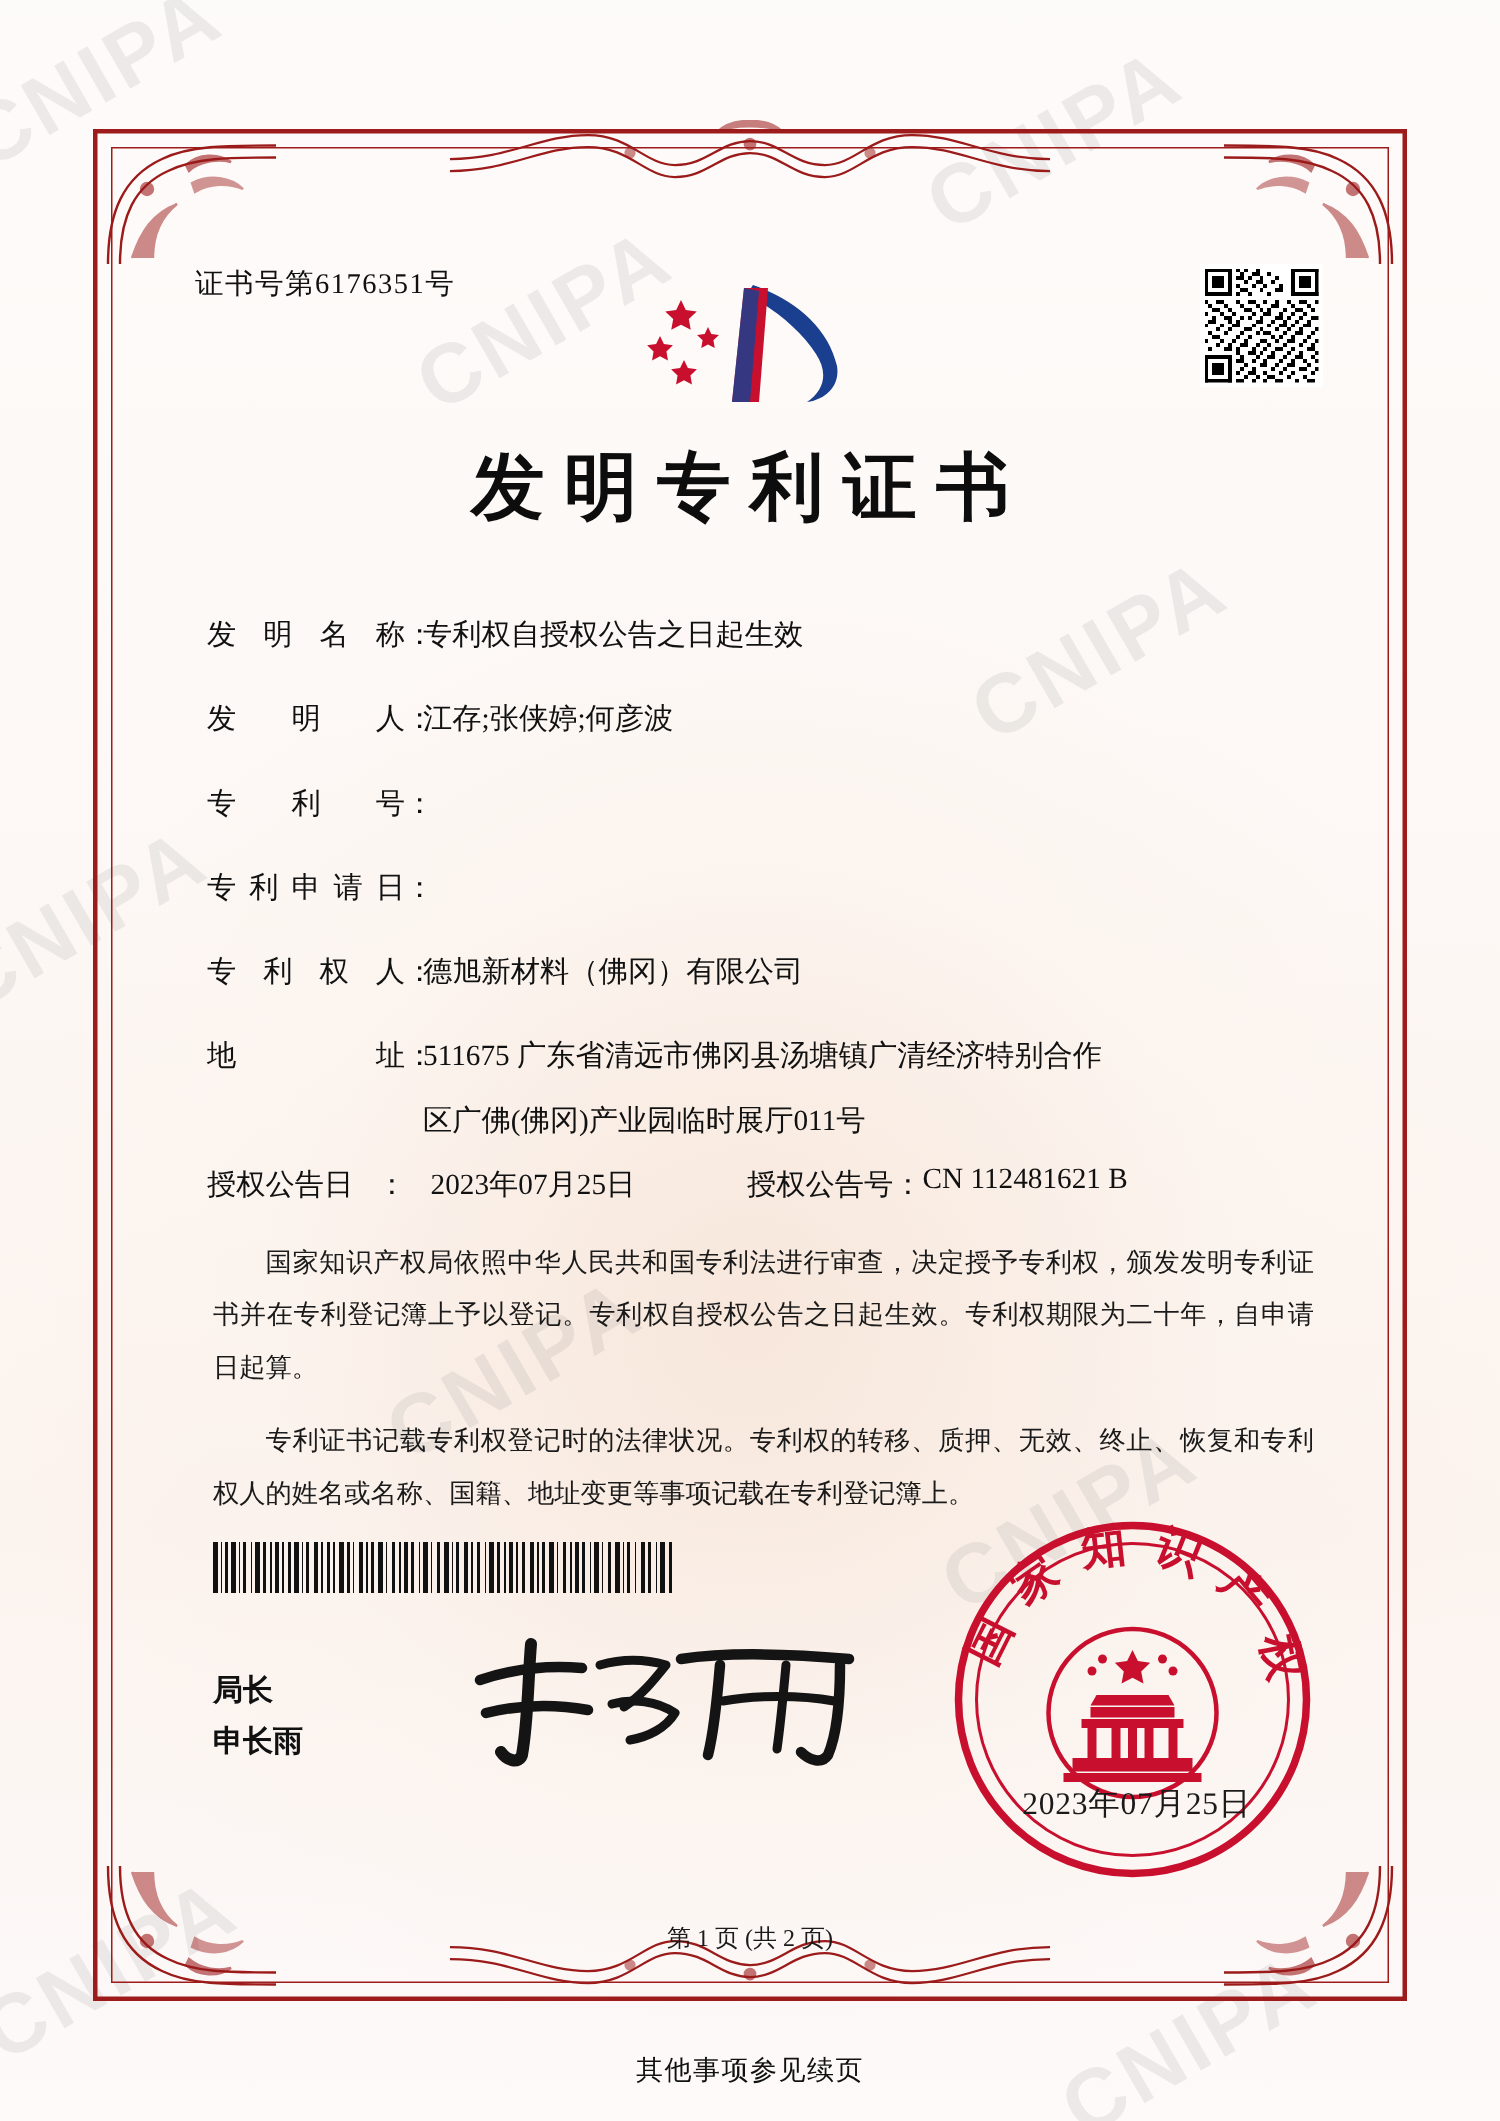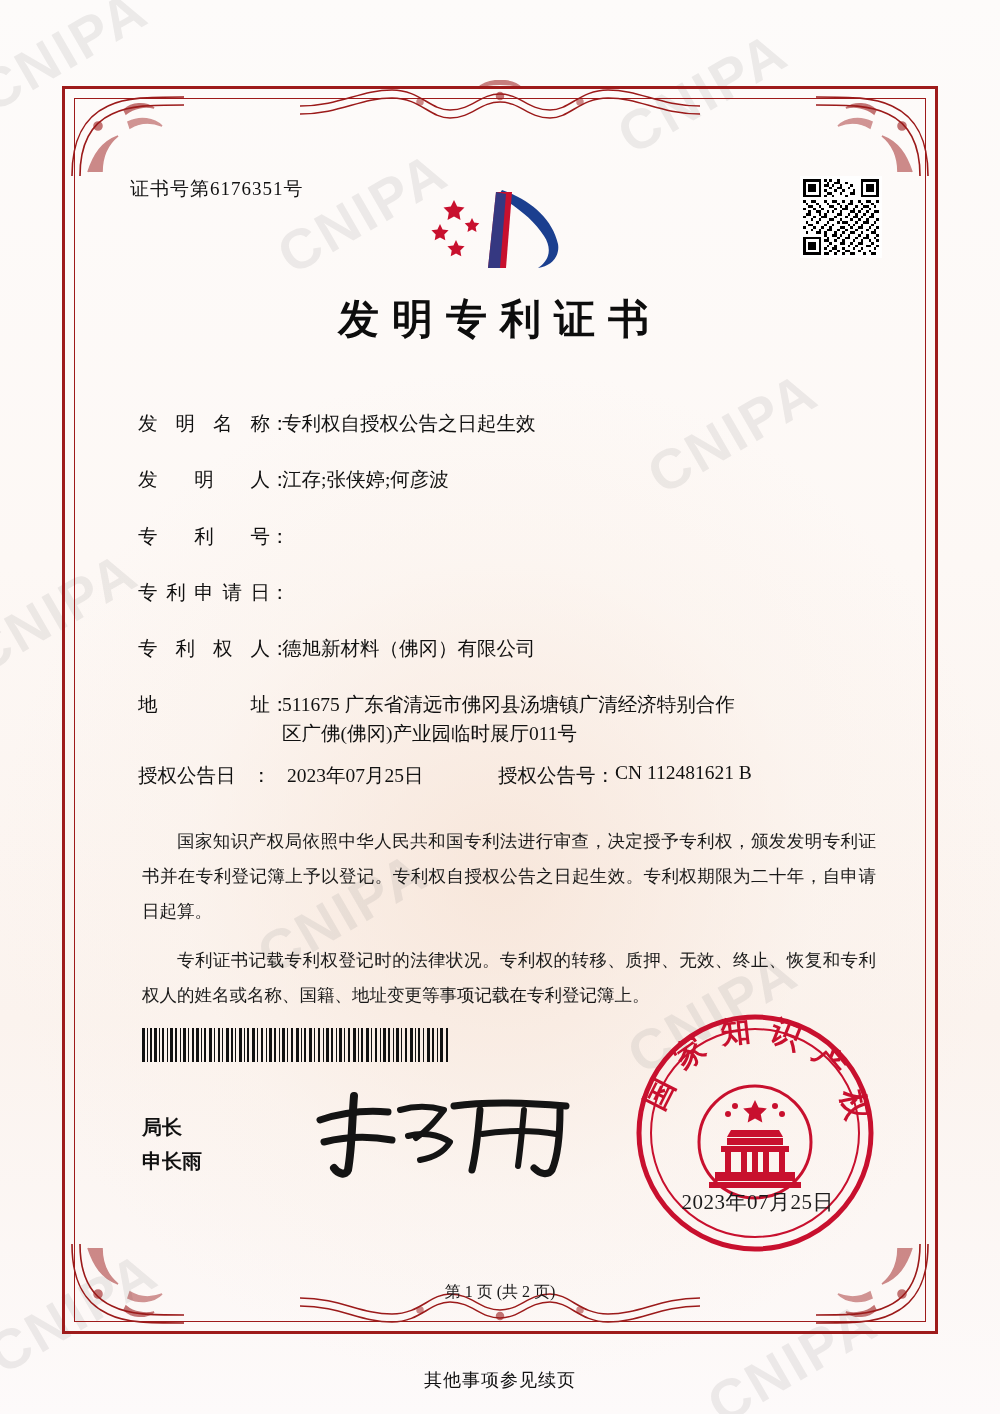--- a/index.html
+++ b/index.html
@@ -126,21 +126,21 @@
     height: 96px;
   }
   .logo svg { display:block; width:100%; height:100%; }
 
   .doc-title {
     position: absolute;
     left: 0;
     right: 13px;
     top: 194px;
     text-align: center;
-    font-size: 41px;
+    font-size: 49px;
     font-weight: 700;
     letter-spacing: 13px;
     color: #0d0d0d;
     text-indent: 13px;
   }
 
   .fields {
     position: absolute;
     left: 64px;
     top: 312px;
@@ -157,21 +157,21 @@
   .f-label {
     width: 132px;
     flex: none;
     display: flex;
     justify-content: space-between;
     letter-spacing: 0;
   }
   .f-label span { display: inline-block; }
   .f-colon { flex: none; width: 12px; }
   .f-value { flex: 1; }
-  .f-value .line2 { display: block; }
+  .f-value .line2 { display: block; margin-top: 14px; }
 
   .row-inline {
     display: flex;
     align-items: flex-start;
     font-size: 19.5px;
     color: #111;
     margin-bottom: 6px;
   }
   .ri-left { width: 360px; flex: none; display: flex; gap: 16px; }
   .ri-right { display: flex; }

